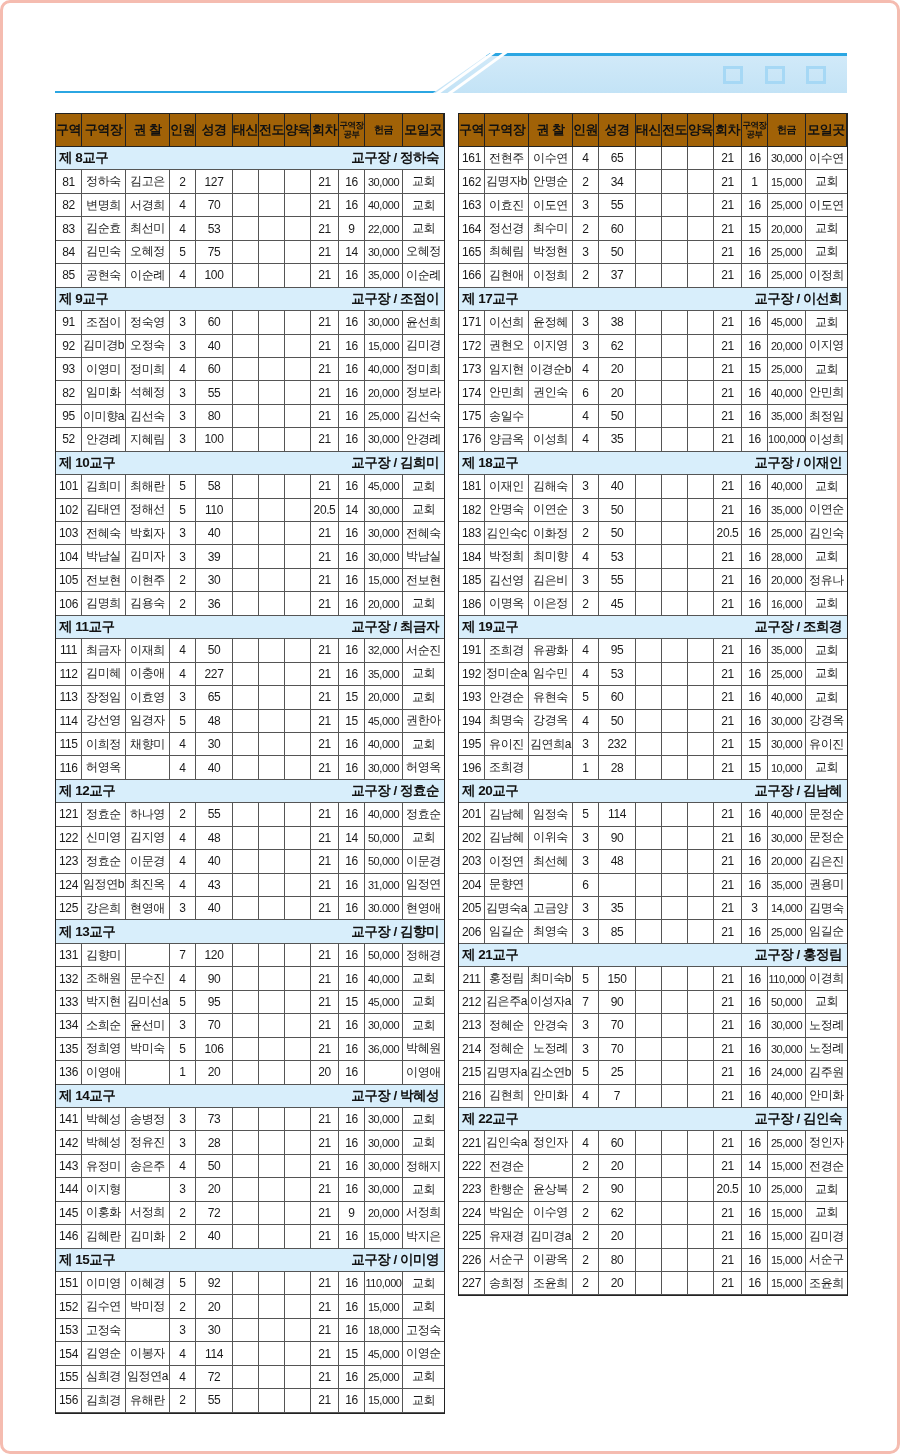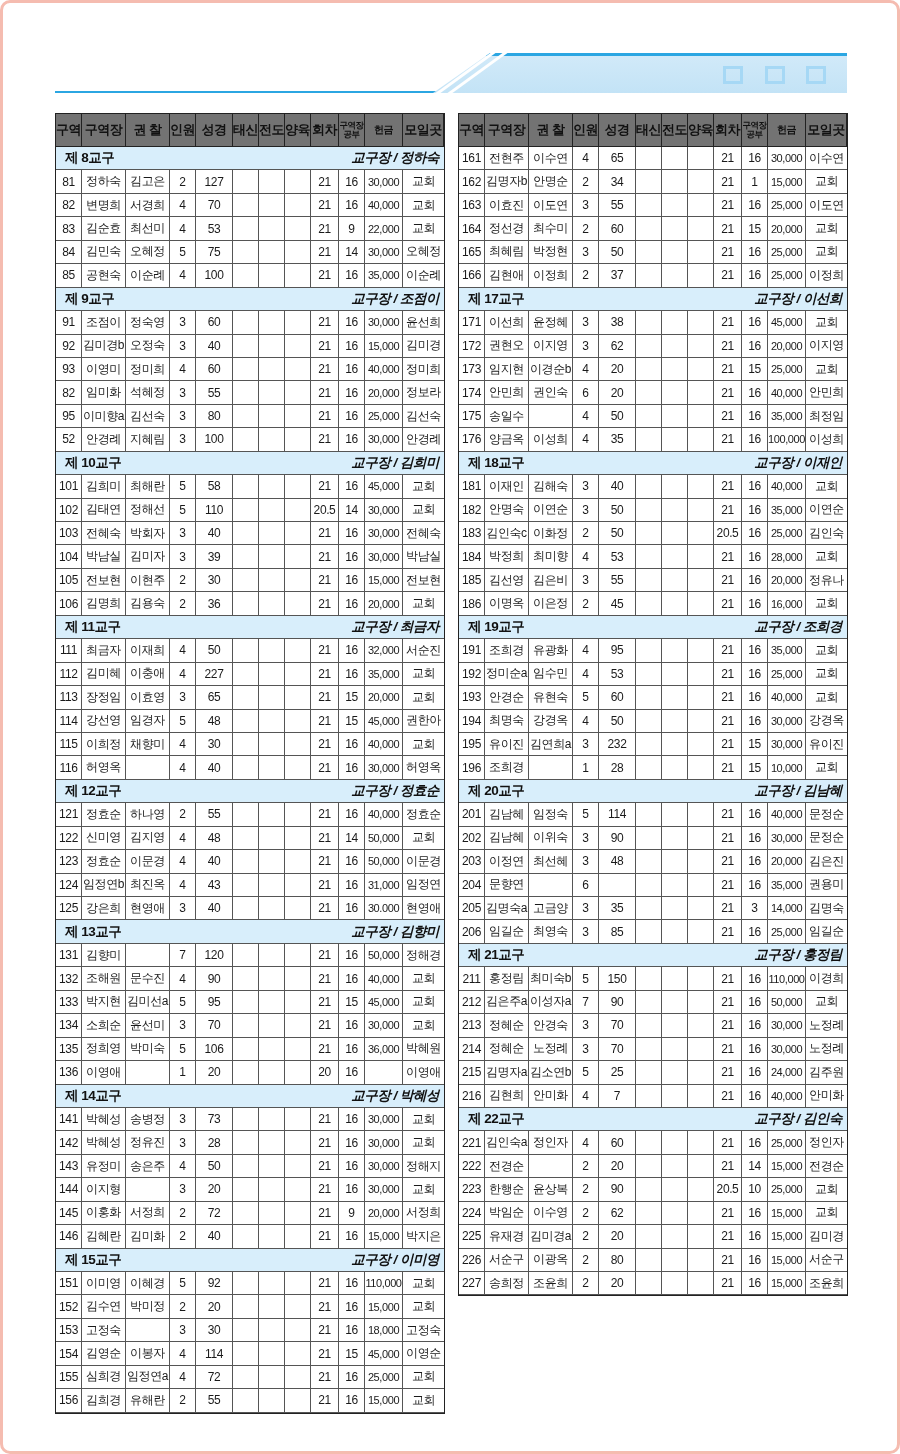--- a/index.html
+++ b/index.html
@@ -40,33 +40,33 @@
     display:flex;align-items:center;justify-content:center;
     font-size:12px;color:#1a1a1a;overflow:hidden;white-space:nowrap;
     letter-spacing:-0.4px;
   }
   .cell:last-child{border-right:none;}
   .c0{width:26px;} .c1{width:44px;} .c2{width:44px;} .c3{width:26px;}
   .c4{width:37px;} .c5{width:26px;} .c6{width:26px;} .c7{width:26px;}
   .c8{width:28px;} .c9{width:26px;} .c10{width:38px;font-size:11px;}
   .c11{width:41px;}
   .header-row .cell{
-    background:#737373;font-weight:bold;font-size:13px;color:#111;
+    background:#a16207;font-weight:bold;font-size:13px;color:#111;
     border-right:1px solid #222;border-bottom:1px solid #222;letter-spacing:-0.5px;
   }
   .header-row .c9{font-size:8.5px;line-height:1.1;white-space:pre-line;text-align:center;}
   .header-row .c10{font-size:10px;}
   .section-row{
     box-sizing:border-box;background:#d8eefb;
     display:flex;justify-content:space-between;align-items:center;
-    padding:0 5px 0 9px;border-bottom:1px solid #555;
+    padding:0 5px 0 3px;border-bottom:1px solid #555;
     font-weight:bold;font-size:13.5px;color:#111;letter-spacing:-0.5px;
   }
   .sec-title{white-space:nowrap;}
-  .sec-leader{white-space:nowrap;font-style:italic;}
+  .sec-leader{white-space:nowrap;}
 </style>
 </head>
 <body>
 
 <div class="page-frame"></div>
 
 <div class="banner">
   <div class="banner-line"></div>
   <div class="banner-shape">
     <div class="banner-topline"></div>

